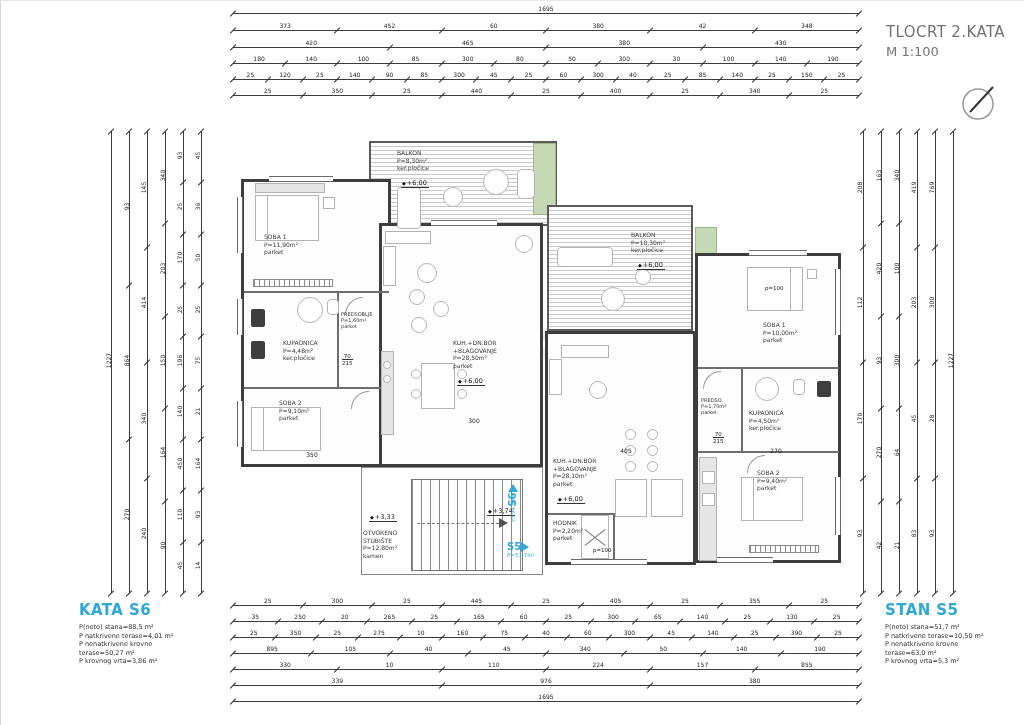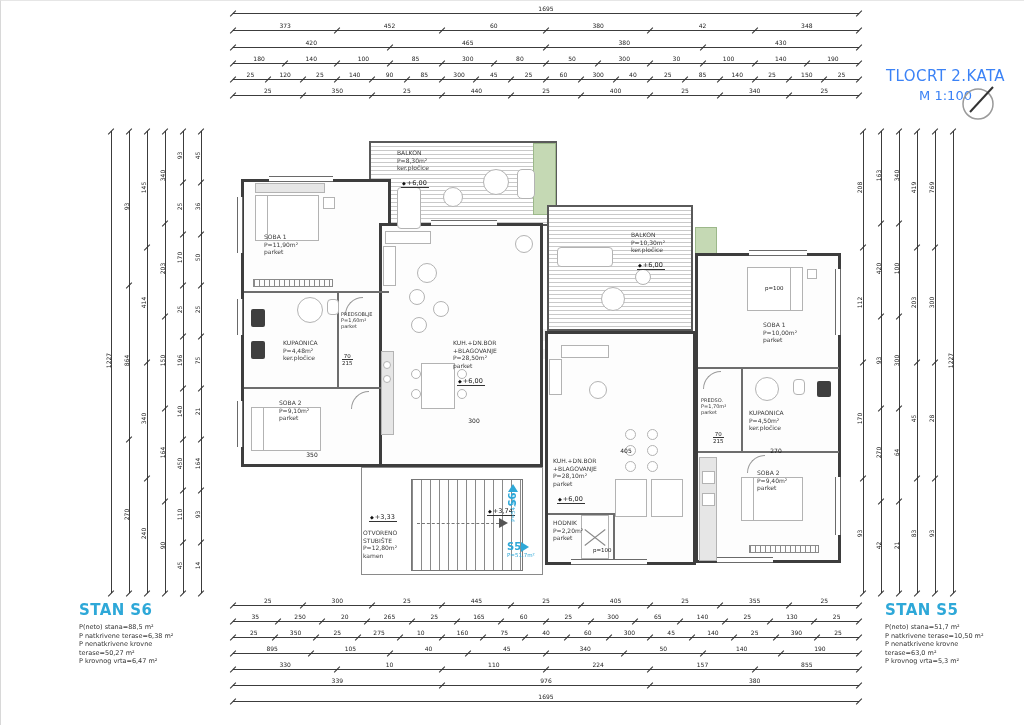--- a/index.html
+++ b/index.html
@@ -46,21 +46,21 @@
   .tri-right{display:inline-block;width:0;height:0;border-top:5px solid transparent;border-bottom:5px solid transparent;
           border-left:8px solid #2ea8d8;vertical-align:middle;}
   .rot{transform:rotate(-90deg);transform-origin:center;}
   
   .dline{position:absolute;height:1px;background:#3c3c3c;}
   .vline{position:absolute;width:1px;background:#3c3c3c;}
   .dlab{position:absolute;font-size:6px;color:#1d1d1d;text-align:center;white-space:nowrap;}
   .vlab{position:absolute;font-size:6px;color:#1d1d1d;text-align:center;transform:rotate(-90deg);white-space:nowrap;}
   .dtick{position:absolute;width:8px;height:1px;background:#2e2e2e;transform:rotate(-45deg);}
   
-  #titleblock{position:absolute;right:20px;top:22px;text-align:center;color:#3b82f6;margin-top:44px;}
+  #titleblock{position:absolute;right:20px;top:22px;text-align:left;color:#737373;}
   #titleblock .t1{font-size:15px;letter-spacing:.4px;}
   #titleblock .t2{font-size:13px;margin-top:3px;}
   #compass{position:absolute;right:24px;top:80px;}
   
   .stan{position:absolute;width:160px;}
   .stan h2{margin:0 0 4px 0;font-size:15px;letter-spacing:.4px;color:#2ea8d8;font-weight:bold;}
   .stan div{font-size:6.5px;line-height:8.5px;color:#333;}
   
   #wm{position:absolute;left:388px;top:310px;opacity:.10;}
   .xline1,.xline2{position:absolute;left:0;top:50%;width:100%;height:1px;background:#888;}
@@ -295,26 +295,26 @@
     <span class="tri-up"></span>
     <span class="rot" style="display:block;">S6</span>
     <span class="sub rot">P=54,9m²</span>
   </div>
   <div class="bmark" style="left:506px;top:540px;">
     <span>S5</span><span class="tri-right"></span>
     <span class="sub">P=51,7m²</span>
   </div>
 
   <div class="stan" style="left:78px;top:600px;">
-    <h2>STAN S6</h2>
+    <h2>KATA S6</h2>
     <div>P(neto) stana=88,5 m²</div>
-    <div>P natkrivene terase=6,38 m²</div>
+    <div>P natkrivene terase=4,01 m²</div>
     <div>P nenatkrivene krovne</div>
     <div>terase=50,27 m²</div>
-    <div>P krovnog vrta=6,47 m²</div>
+    <div>P krovnog vrta=3,86 m²</div>
   </div>
   <div class="stan" style="left:884px;top:600px;">
     <h2>STAN S5</h2>
     <div>P(neto) stana=51,7 m²</div>
     <div>P natkrivene terase=10,50 m²</div>
     <div>P nenatkrivene krovne</div>
     <div>terase=63,0 m²</div>
     <div>P krovnog vrta=5,3 m²</div>
   </div>
 

